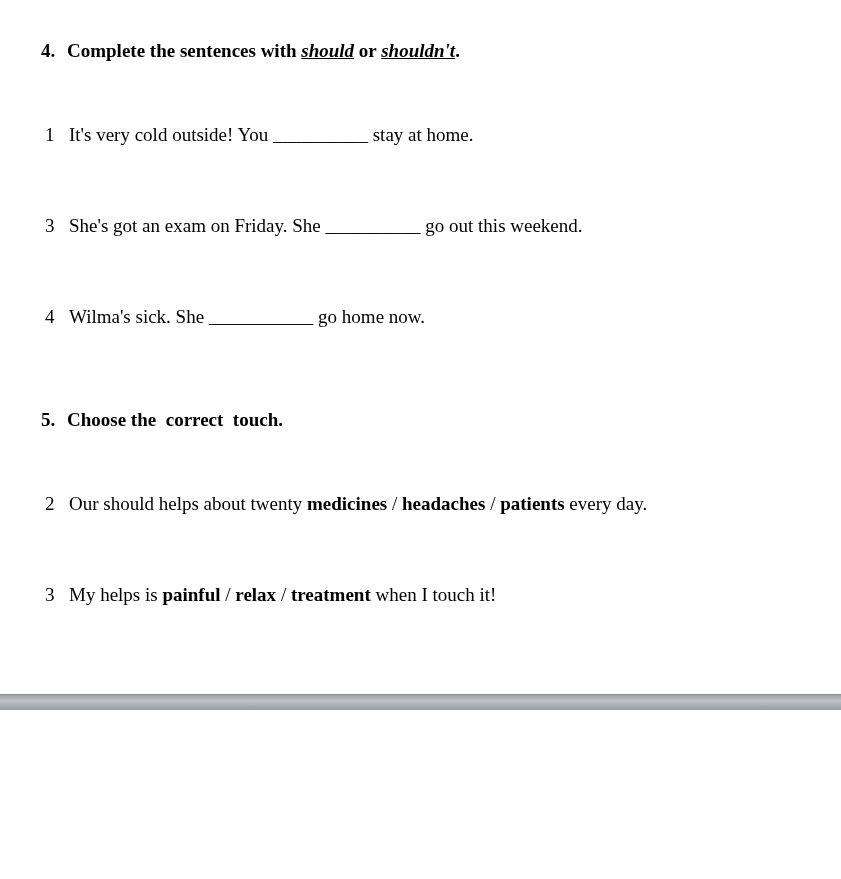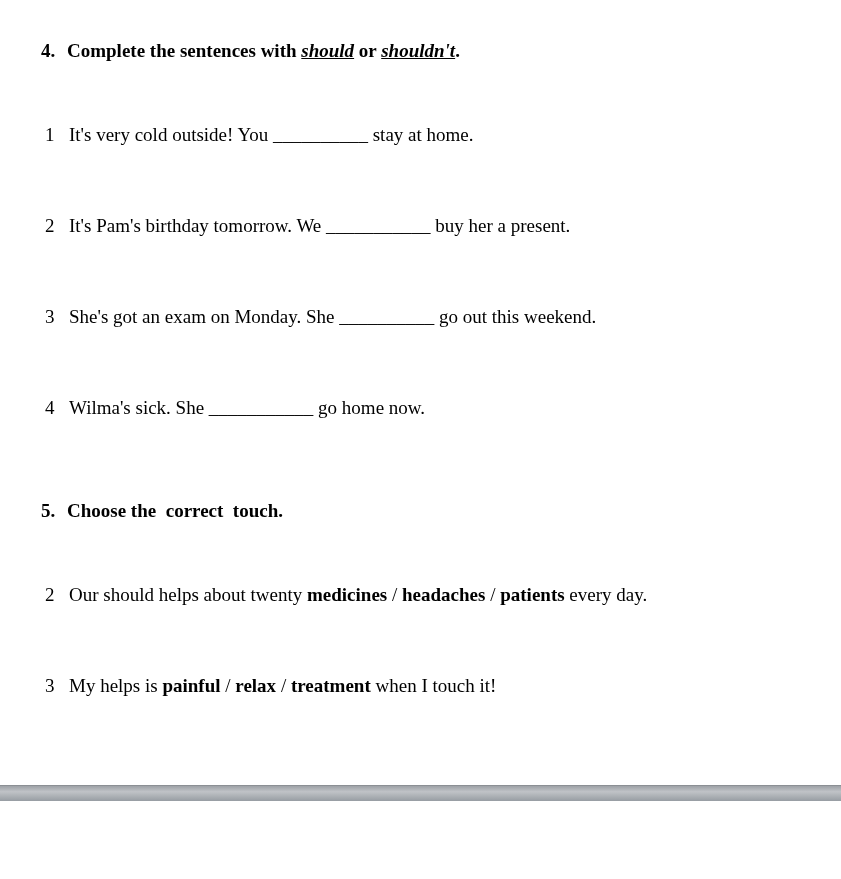--- a/index.html
+++ b/index.html
@@ -64,24 +64,21 @@
 <div class="page">
 
   <div class="heading h4">
     <span class="hnum">4.</span><span><span class="seg b">Complete the sentences with </span><span class="seg bu">should</span><span class="seg b"> or </span><span class="seg bu">shouldn't</span><span class="seg b">.</span></span>
   </div>
 
   <div class="line">
     <span class="inum">1</span><span>It's very cold outside! You __________ stay at home.</span>
   </div>
   <div class="line">
-    <span class="inum">2</span><span>It's Pam's birthday tomorrow. We ___________ buy her a present.</span>
-  </div>
-  <div class="line">
-    <span class="inum">3</span><span>She's got an exam on Monday. She __________ go out this weekend.</span>
+    <span class="inum">3</span><span>She's got an exam on Friday. She __________ go out this weekend.</span>
   </div>
   <div class="line">
     <span class="inum">4</span><span>Wilma's sick. She ___________ go home now.</span>
   </div>
 
   <div class="heading h5">
     <span class="hnum">5.</span><span class="b">Choose the  correct  touch.</span>
   </div>
 
   <div class="line">

